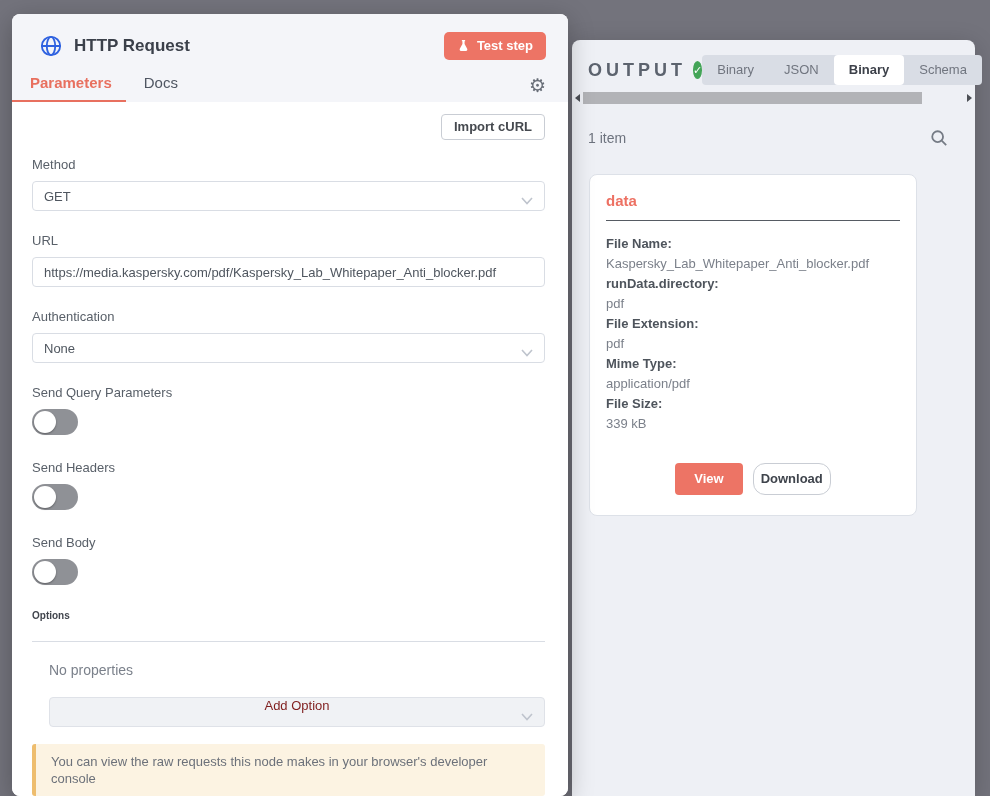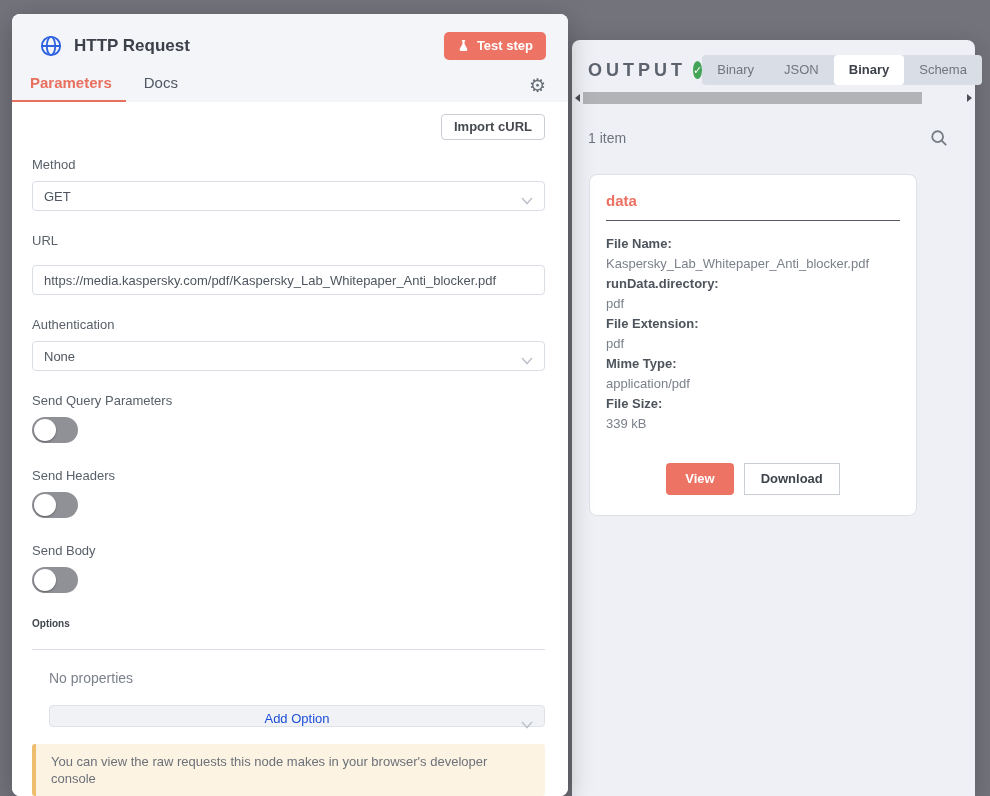--- a/index.html
+++ b/index.html
@@ -40,32 +40,32 @@
   }
   .param { margin-bottom:22px; }
   .param-label { font-size:13px; color:#596069; margin-bottom:9px; }
   .select-box {
     position:relative; height:30px; border:1px solid #d9dde4; border-radius:4px; background:#fff;
     display:flex; align-items:center; padding:0 32px 0 11px; font-size:13px; color:#4f565f; cursor:pointer;
   }
   .chevron { position:absolute; right:11px; top:11px; }
   .url-input {
     width:100%; height:30px; border:1px solid #d9dde4; border-radius:4px; background:#fff;
-    padding:0 11px; font-size:13px; color:#4f565f; font-family:inherit; outline:none;margin-top:8px;
+    padding:0 11px; font-size:13px; color:#4f565f; font-family:inherit; outline:none;
   }
   .toggle-group { margin-bottom:25px; }
   .toggle { width:46px; height:26px; border-radius:13px; background:#8f9196; position:relative; margin-top:9px; cursor:pointer; }
   .toggle-knob { position:absolute; left:2px; top:2px; width:22px; height:22px; border-radius:50%; background:#fff; box-shadow:0 1px 2px rgba(0,0,0,.35); }
 
   .options-title { font-size:10px; font-weight:700; color:#41454d; padding-bottom:20px; border-bottom:1px solid #d9dde4; margin-bottom:20px; }
   .options-inner { margin-left:17px; }
   .no-props { font-size:14px; color:#7b818b; margin-bottom:19px; }
   .add-option {
-    position:relative; height:22px; background:#f0f2f5; border:1px solid #dfe2e8; border-radius:4px;
-    display:flex; align-items:flex-end; justify-content:center; font-size:13px; color:#1d4ed8; cursor:pointer;
+    position:relative; height:30px; background:#f0f2f5; border:1px solid #dfe2e8; border-radius:4px;
+    display:flex; align-items:flex-start; justify-content:center; font-size:13px; color:#7f1d1d; cursor:pointer;
   }
   .notice {
     margin-top:17px; background:#fcf3e2; border-left:4px solid #eebd6e; border-radius:3px;
     padding:9px 15px; font-size:13px; color:#6c717a; line-height:17px;
   }
 
   
   .output-panel {
     position:absolute; left:572px; top:40px; width:403px; height:756px;
     background:#eef0f5; border-radius:8px 8px 0 0; z-index:1;
@@ -95,21 +95,21 @@
   .binary-card {
     margin:27px 0 0 17px; width:328px; background:#fff;
     border:1px solid #dde1e8; border-radius:8px; padding:17px 16px 20px;
   }
   .card-title { color:#ed7163; font-size:15px; font-weight:700; }
   .card-divider { border-bottom:1px solid #565b63; margin-top:11px; margin-bottom:13px; }
   .prop-key { font-size:13px; font-weight:700; color:#4e545c; line-height:20px; }
   .prop-value { font-size:13px; color:#7b808a; line-height:20px; word-break:break-all; }
   .card-actions { display:flex; justify-content:center; gap:10px; margin-top:29px; }
   .view-btn { background:#ed7465; color:#fff; border:none; border-radius:4px; padding:7px 19px 8px; font-size:13px; font-weight:700; cursor:pointer; font-family:inherit; }
-  .download-btn { background:#fff; color:#3f444c; border:1px solid #c9cdd4; border-radius:0; padding:7px 16px 8px; font-size:13px; font-weight:700; cursor:pointer; font-family:inherit; }
+  .download-btn { background:#fff; color:#3f444c; border:1px solid #c9cdd4; border-radius:12px; padding:7px 7px 8px; font-size:13px; font-weight:700; cursor:pointer; font-family:inherit; }
 </style>
 </head>
 <body>
 
 <div class="ndv-panel">
   <div class="ndv-header">
     <div class="ndv-title-row">
       <span class="globe-wrap">
         <svg width="22" height="22" viewBox="0 0 24 24" fill="none" stroke="#2f62e0" stroke-width="2">
           <circle cx="12" cy="12" r="10"></circle>

